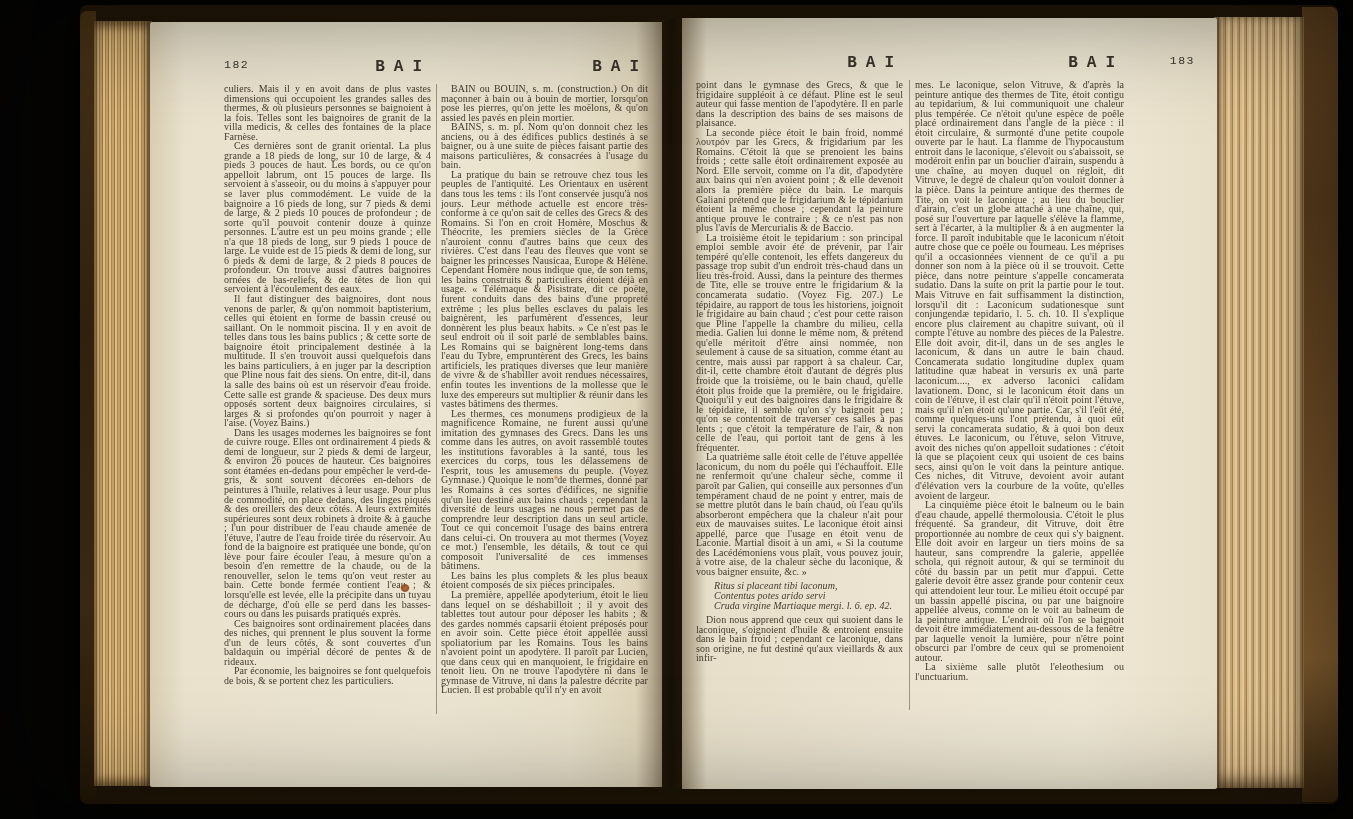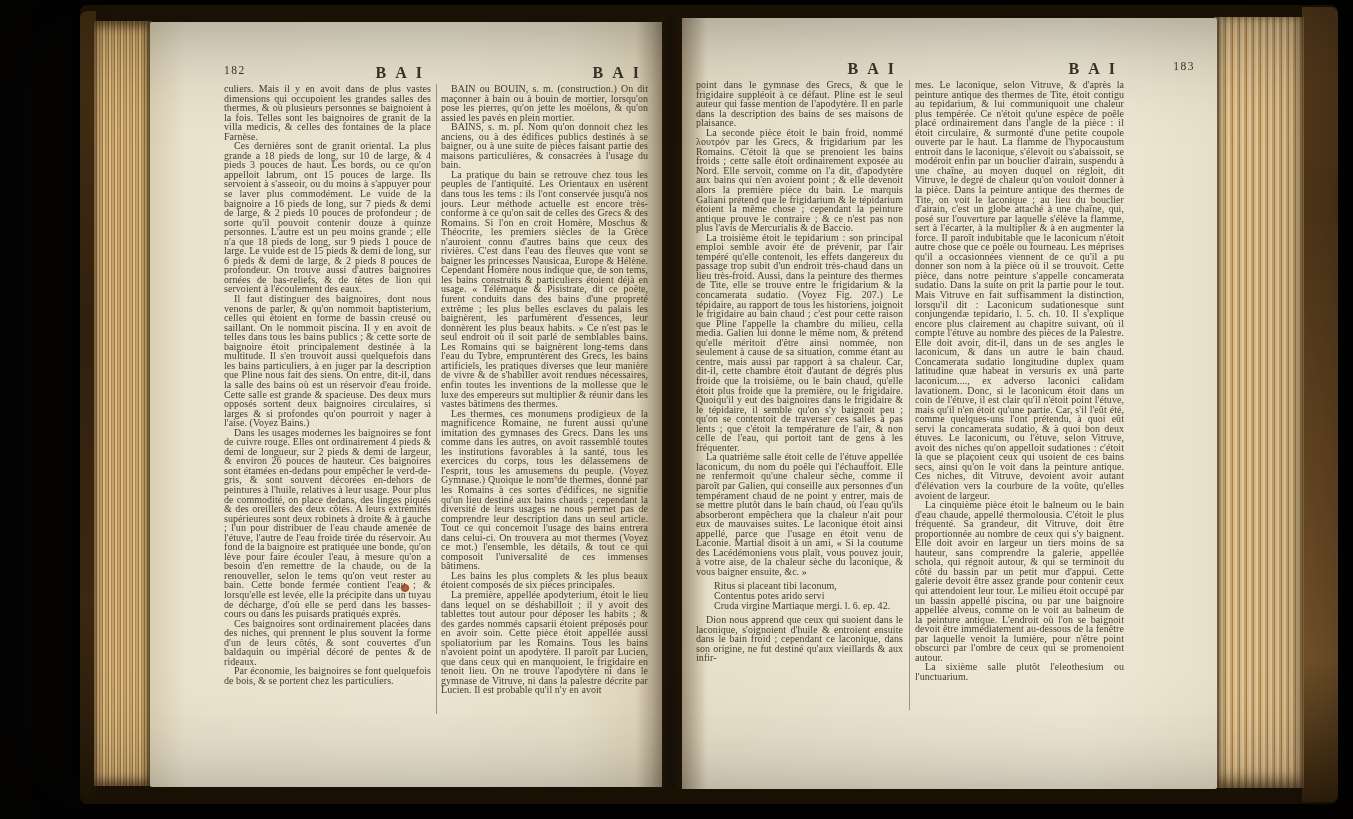--- a/index.html
+++ b/index.html
@@ -20,29 +20,29 @@
         box-shadow:inset -4px 0 10px rgba(50,32,10,.5), inset 0 -10px 12px rgba(50,32,10,.45);}
   .page{position:absolute;color:#42392d;}
   .page-left{left:70px;top:17px;width:512px;height:765px;border-radius:2px 0 0 2px;
         background:linear-gradient(90deg,#d9ceb3,#eae2cd 7%,#ece5d1 55%,#e9e1cb 82%,#ddd2b7 98%,#cfc3a6);
         box-shadow:-3px 0 6px rgba(30,20,8,.5);}
   .page-right{left:602px;top:13px;width:535px;height:771px;border-radius:0 2px 2px 0;
         background:linear-gradient(90deg,#d3c6a9,#e7dfc9 5%,#ede5d2 45%,#efe8d5 75%,#e8dfc8 100%);
         box-shadow:3px 0 6px rgba(30,20,8,.5);}
   .gutter{position:absolute;left:556px;top:13px;width:70px;height:771px;pointer-events:none;
         background:linear-gradient(90deg,rgba(44,30,12,0),rgba(44,30,12,.38) 38%,rgba(24,16,6,.6) 50%,rgba(44,30,12,.34) 62%,rgba(44,30,12,0));}
-  .pagehead{position:absolute;top:42px;left:0;right:0;height:18px;font-size:13.5px;color:#3a332a;}
+  .pagehead{position:absolute;top:36px;left:0;right:0;height:18px;font-size:13.5px;color:#3a332a;font-family:Liberation Mono, monospace;}
   .ph{position:absolute;text-align:right;letter-spacing:9px;font-weight:bold;font-size:16px;}
   .pgnum{position:absolute;font-size:11.5px;letter-spacing:1.5px;color:#3a332a;}
   .col{position:absolute;top:62px;width:207px;height:636px;overflow:hidden;
        text-align:justify;font-size:10px;line-height:9.55px;letter-spacing:.05px;color:#443b2e;}
   .colrule{position:absolute;top:62px;height:630px;width:1px;background:rgba(96,82,60,.55);}
   .pr{margin:0;text-indent:10px;}
   .cont{text-indent:0;}
-  .verse{text-indent:0;margin-left:18px;}
+  .verse{font-style:italic;text-indent:0;margin-left:18px;}
   .pr.verse + .pr.para{margin-top:5px;}
   .pr.para + .pr.verse{margin-top:5px;}
   .stain{position:absolute;border-radius:50%;opacity:.85;}
   .stain1{left:400px;top:584px;width:10px;height:8px;
         background:radial-gradient(circle,#b2571e 0%,#8a3c12 55%,rgba(138,60,18,0) 75%);}
   .stain2{left:553px;top:475px;width:6px;height:5px;
         background:radial-gradient(circle,#c07a2a 0%,rgba(160,90,30,0) 75%);}
   .vignette{position:absolute;inset:0;pointer-events:none;
         box-shadow:inset 0 0 120px rgba(0,0,0,.55);}
 </style>

